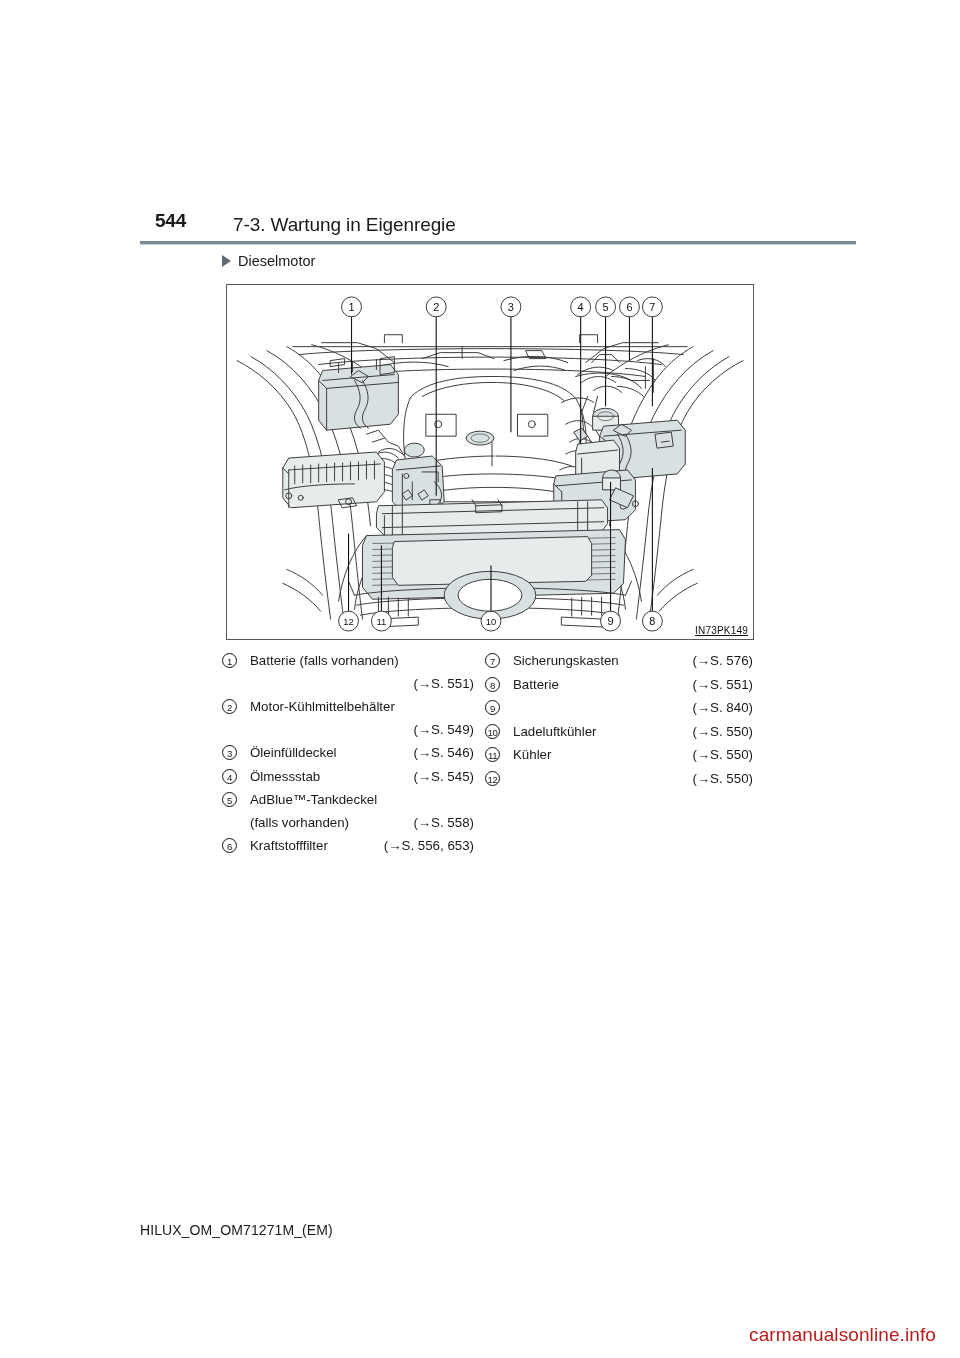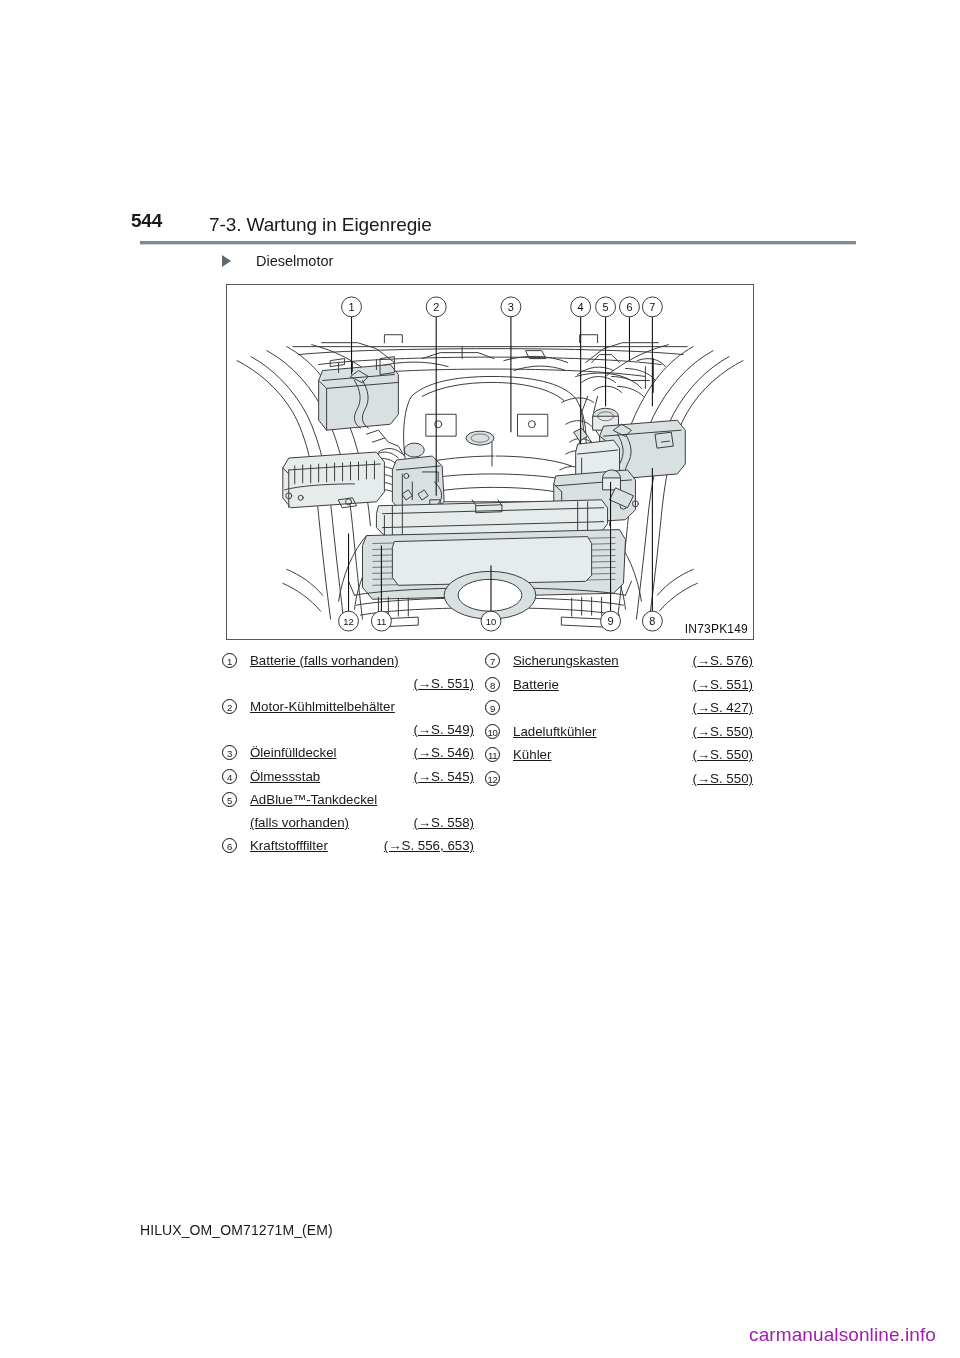--- a/index.html
+++ b/index.html
@@ -12,21 +12,21 @@
     height: 1358px;
     position: relative;
     font-family: "Liberation Sans", sans-serif;
     color: #1a1a1a;
     overflow: hidden;
   }
 
   
   #page-header {
     position: absolute;
-    left: 131px;
+    left: 155px;
     top: 210px;
     width: 720px;
     height: 30px;
   }
   #page-number {
     position: absolute;
     left: 0;
     top: 0;
     font-size: 19px;
     font-weight: bold;
@@ -49,21 +49,21 @@
     border-bottom: 1px solid #c9d2d7;
   }
 
   
   #section-heading {
     position: absolute;
     left: 222px;
     top: 253px;
     display: flex;
     align-items: center;
-    gap: 25px;
+    gap: 7px;
     font-size: 14.5px;
   }
   .tri {
     width: 0; height: 0;
     border-left: 9px solid #5f6b73;
     border-top: 6px solid transparent;
     border-bottom: 6px solid transparent;
   }
 
   
@@ -75,23 +75,24 @@
     height: 356px;
     border: 1.5px solid #575757;
     background: #ffffff;
     box-sizing: border-box;
   }
   #figure-svg { display: block; width: 100%; height: 100%; }
   #figure-id {
     position: absolute;
     right: 5px;
     bottom: 3px;
-    font-size: 12px;
+    font-size: 10px;
     letter-spacing: 0.2px;
     color: #111;
+    text-decoration: underline;
   }
 
   
   .legend-col {
     position: absolute;
     font-size: 13.3px;
   }
   #legend-left  { left: 222px; top: 650px; width: 252px; }
   #legend-right { left: 485px; top: 650px; width: 268px; }
 
@@ -105,21 +106,21 @@
     width: 15px; height: 15px;
     border: 1.2px solid #111;
     border-radius: 50%;
     font-size: 9.6px;
     line-height: 15px;
     text-align: center;
     margin-top: 3px;
     letter-spacing: -0.4px;
     box-sizing: border-box;
   }
-  .li-body { min-width: 0; text-decoration: underline; }
+  .li-body { min-width: 0; }
   .li-line {
     display: flex;
     justify-content: space-between;
     align-items: baseline;
     line-height: 22.5px;
     white-space: nowrap;
   }
   .li-label  { padding-right: 8px; }
   .li-ref    { font-variant-numeric: tabular-nums; text-align: right; }
   .li-line.ref-only { justify-content: flex-end; }
@@ -130,21 +131,21 @@
     left: 140px;
     top: 1222px;
     font-size: 14px;
     letter-spacing: 0.1px;
   }
   #site-footer {
     position: absolute;
     right: 24px;
     bottom: 12px;
     font-size: 19px;
-    color: #a21caf;
+    color: #b91c1c;
     letter-spacing: 0.1px;
   }
 </style>
 </head>
 <body>
 
 <div id="page-header">
   <div id="page-number">544</div>
   <div id="header-title">7-3. Wartung in Eigenregie</div>
 </div>
@@ -553,21 +554,21 @@
         <div class="li-line">
           <span class="li-label">Batterie</span>
           <span class="li-ref">(→S. 551)</span>
         </div>
       </div>
     </div>
     <div class="legend-item">
       <div class="num">9</div>
       <div class="li-body">
         <div class="li-line ref-only">
-          <span class="li-ref">(→S. 427)</span>
+          <span class="li-ref">(→S. 840)</span>
         </div>
       </div>
     </div>
     <div class="legend-item">
       <div class="num">10</div>
       <div class="li-body">
         <div class="li-line">
           <span class="li-label">Ladeluftkühler</span>
           <span class="li-ref">(→S. 550)</span>
         </div>

